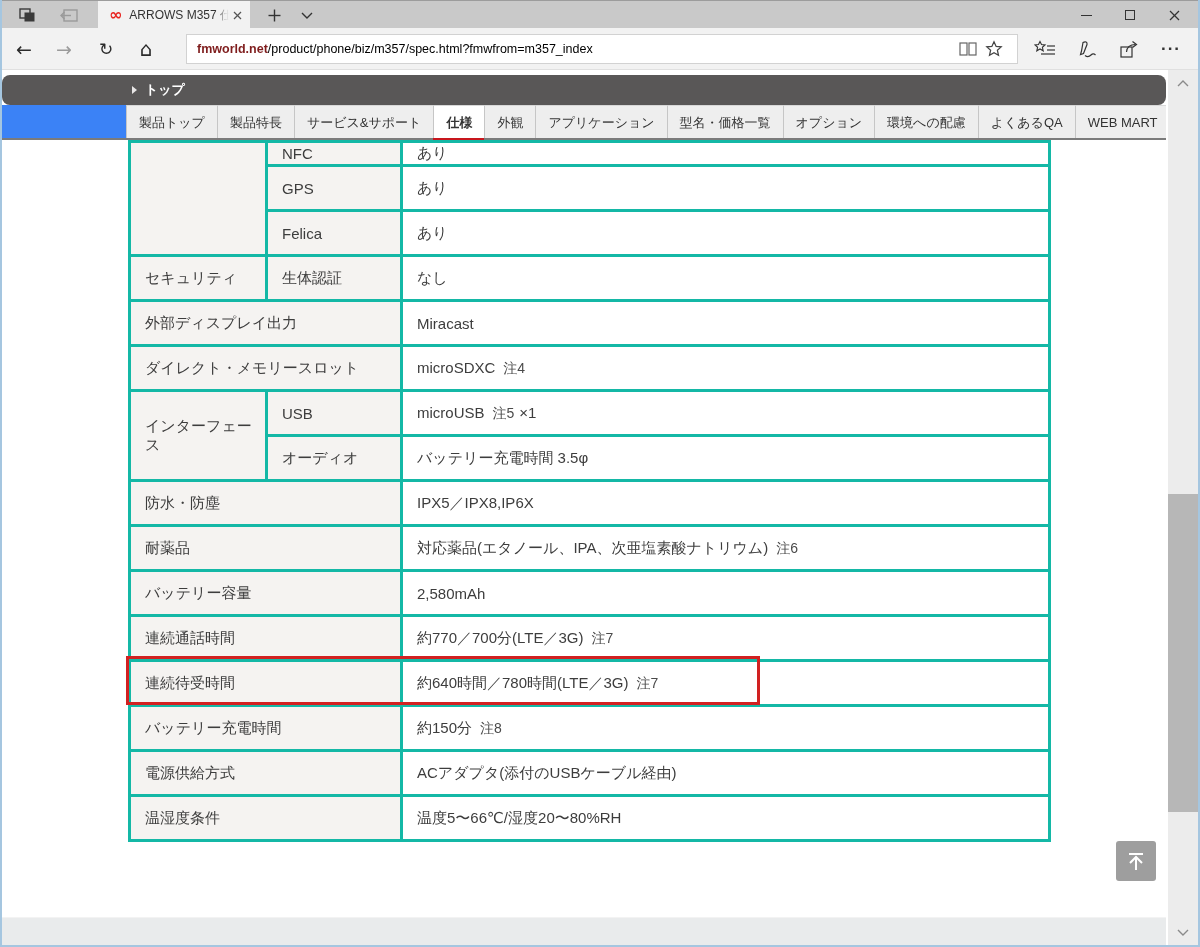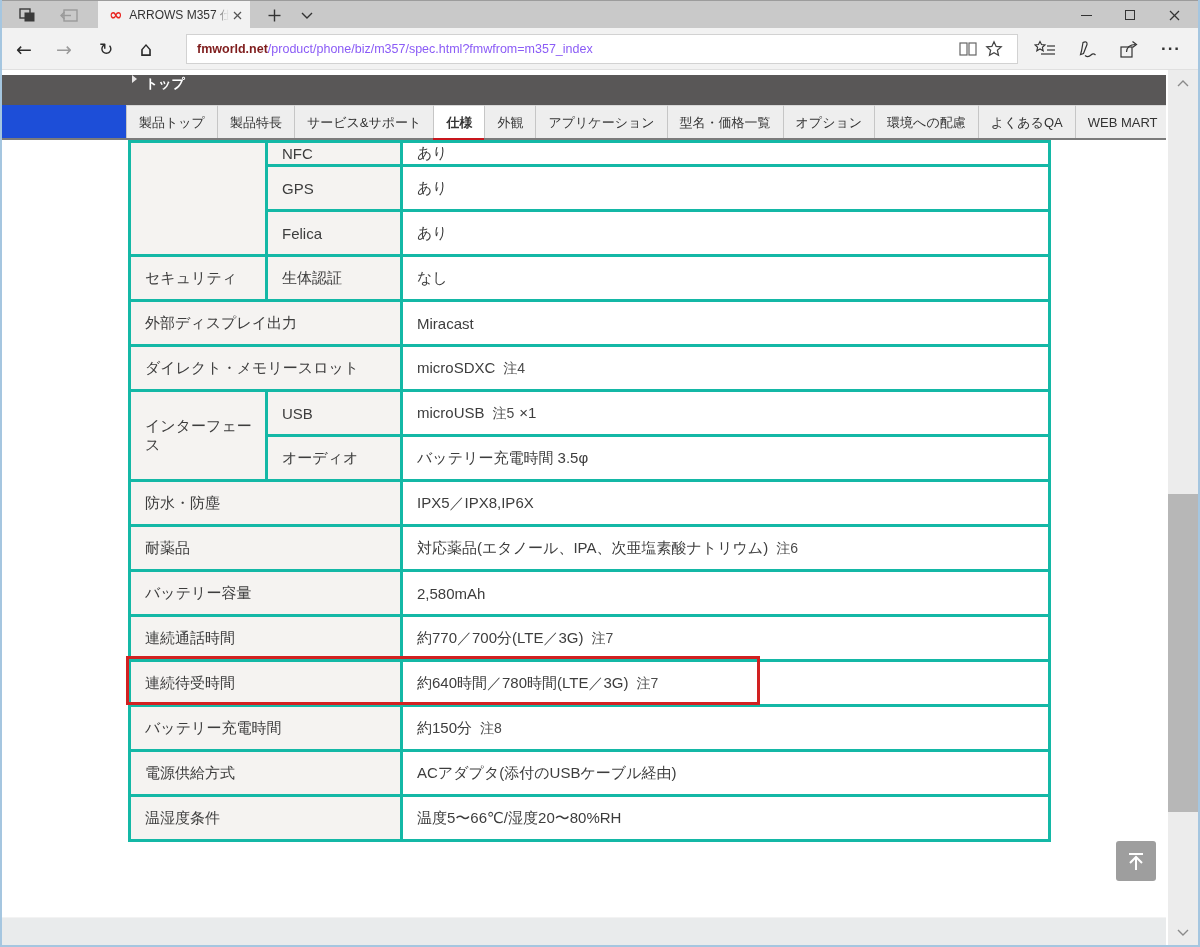--- a/index.html
+++ b/index.html
@@ -33,33 +33,33 @@
   
   .toolbar { position:absolute; left:0; top:28px; width:1200px; height:42px; background:#f2f2f2; border-bottom:1px solid #e0e0e0; }
   .nav-btn { position:absolute; top:3px; width:36px; height:36px; display:flex; align-items:center; justify-content:center; font-size:19px; color:#2b2b2b; cursor:pointer; }
   .nav-back { left:6px; }
   .nav-forward { left:46px; color:#9b9b9b; }
   .nav-refresh { left:88px; font-size:17px; }
   .nav-home { left:128px; font-size:20px; }
   .urlbar { position:absolute; left:186px; top:6px; width:832px; height:30px; background:#ffffff; border:1px solid #d2d2d2; display:flex; align-items:center; padding:0 10px; cursor:text; }
   .url-text { font-size:12.5px; white-space:nowrap; overflow:hidden; flex:1; }
   .url-domain { color:#7f1d1d; font-weight:bold; }
-  .url-path { color:#8b5cf6;margin-top:16px; }
+  .url-path { color:#000000;margin-top:16px; }
   .urlbar-icon { width:26px; height:26px; display:flex; align-items:center; justify-content:center; cursor:pointer; flex:none; }
   .chrome-right { position:absolute; right:8px; top:3px; height:36px; display:flex; }
   .chrome-btn { width:42px; height:36px; display:flex; align-items:center; justify-content:center; cursor:pointer; color:#333; }
   .more-dots { font-size:17px; letter-spacing:1px; color:#333; font-weight:bold; }
 
   
   .content { position:absolute; left:2px; top:70px; width:1164px; height:875px; background:#ffffff; overflow:hidden; }
-  .site-navbar { position:absolute; left:0; top:5px; width:1164px; height:30px; background:#595757; display:flex; align-items:flex-start; padding-left:130px; }
+  .site-navbar { position:absolute; left:0; top:5px; width:1164px; height:30px; background:#595757; display:flex; align-items:center; padding-left:130px;border-radius:8px; }
   .crumb-arrow { width:0; height:0; border-left:5px solid #e8e6e6; border-top:4px solid transparent; border-bottom:4px solid transparent; margin-right:8px; }
   .crumb-label { color:#ffffff; font-size:13px; font-weight:bold; cursor:pointer; }
 
-  .tabstrip { position:absolute; left:0; top:35px; width:1164px; height:35px; border-bottom:2px solid #7b7b7b; display:flex; padding-left:124px; background:#1d4ed8; }
+  .tabstrip { position:absolute; left:0; top:35px; width:1164px; height:35px; border-bottom:2px solid #7b7b7b; display:flex; padding-left:124px; background:#3b82f6; }
   .site-tab { height:33px; line-height:33px; padding:0 12px; background:#eeeeee; border-left:1px solid #c6c6c6; border-top:1px solid #d8d8d8; font-size:13px; color:#333; cursor:pointer; white-space:nowrap; }
   .site-tab:last-of-type { border-right:1px solid #c6c6c6; }
   .site-tab.active { background:#ffffff; font-weight:bold; box-shadow:0 3px 0 0 #c8161d; }
 
   
   table.spec { position:absolute; left:126px; top:70px; border-collapse:collapse; table-layout:fixed; }
   table.spec td { border:3px solid #14b8a6; font-size:15px; color:#3d3d3d; padding-left:14px; vertical-align:middle; background:#ffffff; }
   table.spec td.hd { background:#f5f3f1; }
   table.spec tr { height:45px; }
   table.spec tr.cut { height:24px; }

